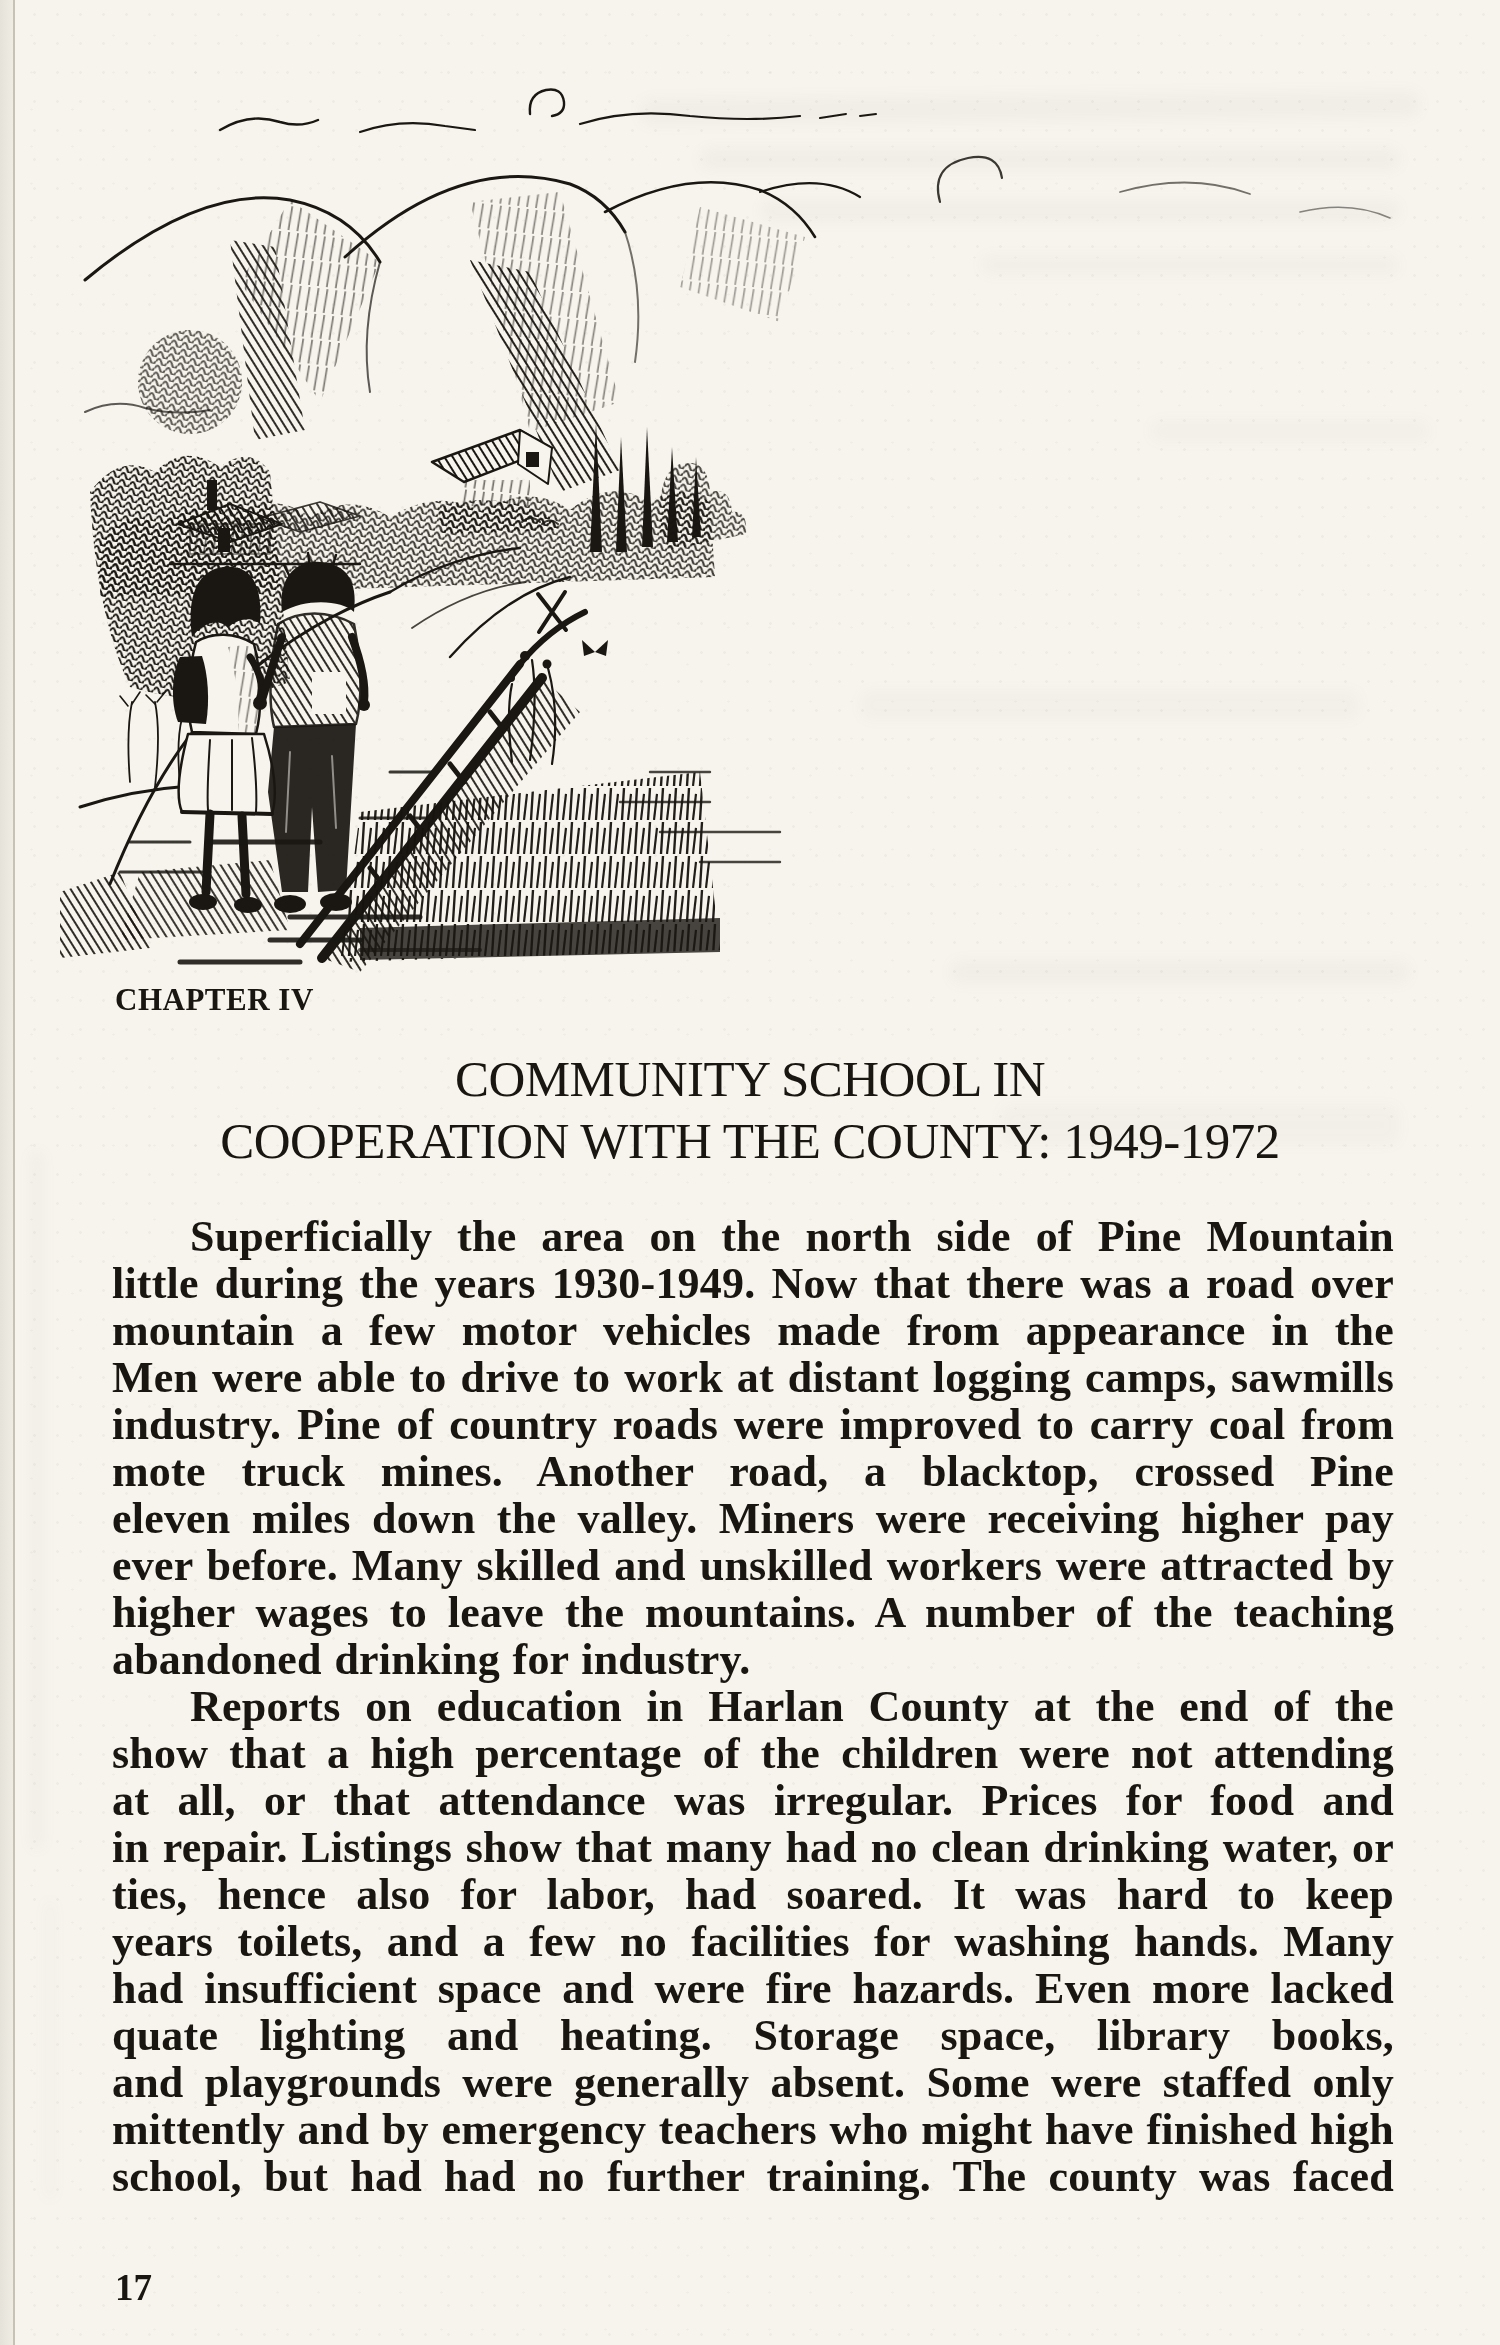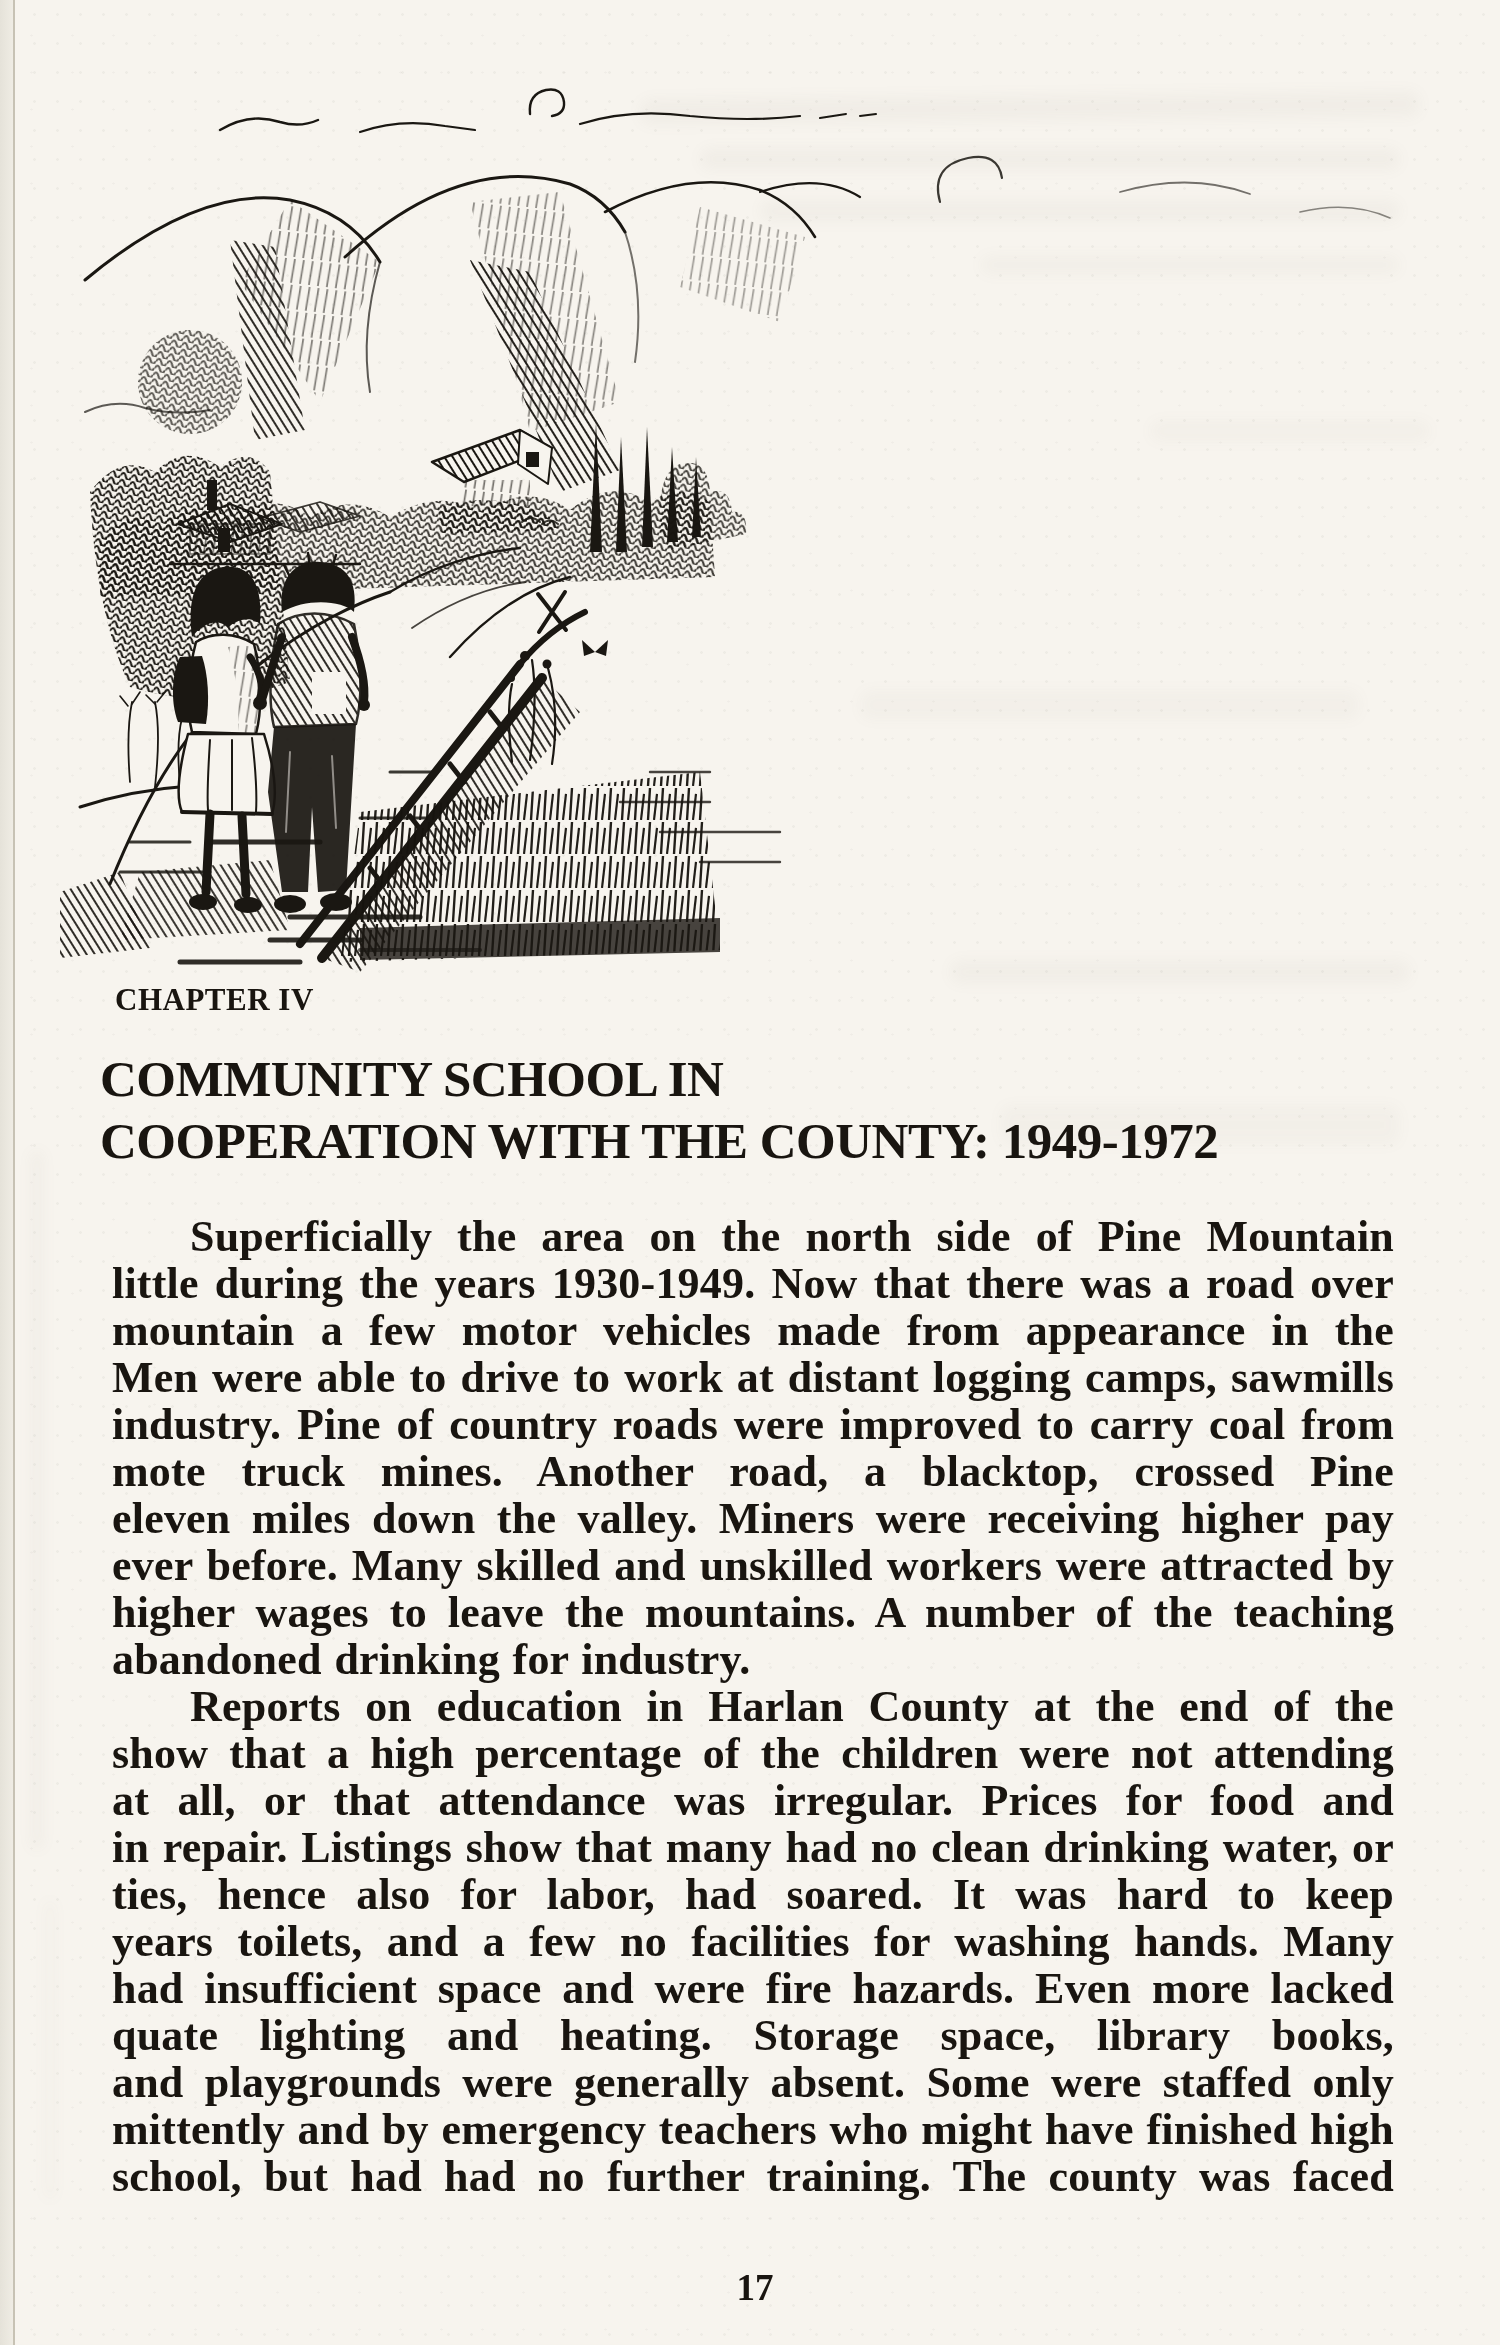--- a/index.html
+++ b/index.html
@@ -20,33 +20,33 @@
     border-right:2px solid #c7c2b4;
   }
   .sm { position:absolute; background:#8a8274; opacity:.055; filter:blur(7px); border-radius:10px; }
   .illustration { position:absolute; left:60px; top:72px; }
   .ink { stroke:#1a1712; fill:none; stroke-linecap:round; stroke-linejoin:round; }
   .chapter-label {
     position:absolute; left:115px; top:982px; width:1280px; 
     font-size:31px; font-weight:700; letter-spacing:.5px;
   }
   .chapter-title {
-    position:absolute; left:100px; top:1048px; width:1300px; margin:0; 
-    font-size:51px; line-height:62px; font-weight:700; letter-spacing:-.5px;
+    position:absolute; left:100px; top:1048px; width:1300px; margin:0; text-align:center;
+    font-size:51px; line-height:62px; font-weight:400; letter-spacing:-.5px;
   }
   .chapter-title span { display:block; }
   .body-text { position:absolute; left:112px; top:1213px; width:1282px; }
   .jline {
     font-size:44px; line-height:47px; font-weight:700; height:47px; overflow:hidden;
     text-align:justify; text-align-last:justify; letter-spacing:.2px; word-spacing:1.5px;
   }
   .jline.flush { text-align-last:left; }
   .jline.ind { text-indent:78px; }
   .page-number {
-    position:absolute; left:115px; top:2266px; width:1280px; text-align:center;
+    position:absolute; left:115px; top:2266px; width:1280px; text-align:left;
     font-size:37px; font-weight:700;
   }
 </style>
 </head>
 <body>
 
 <div class="page">
 
   <div class="page-edge"></div>
 

